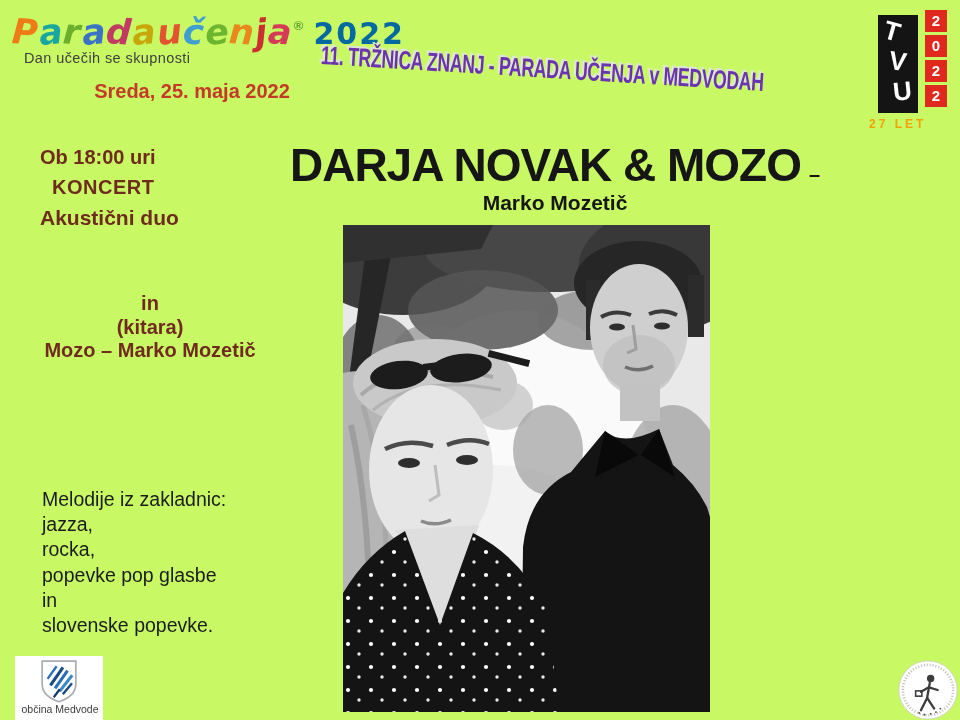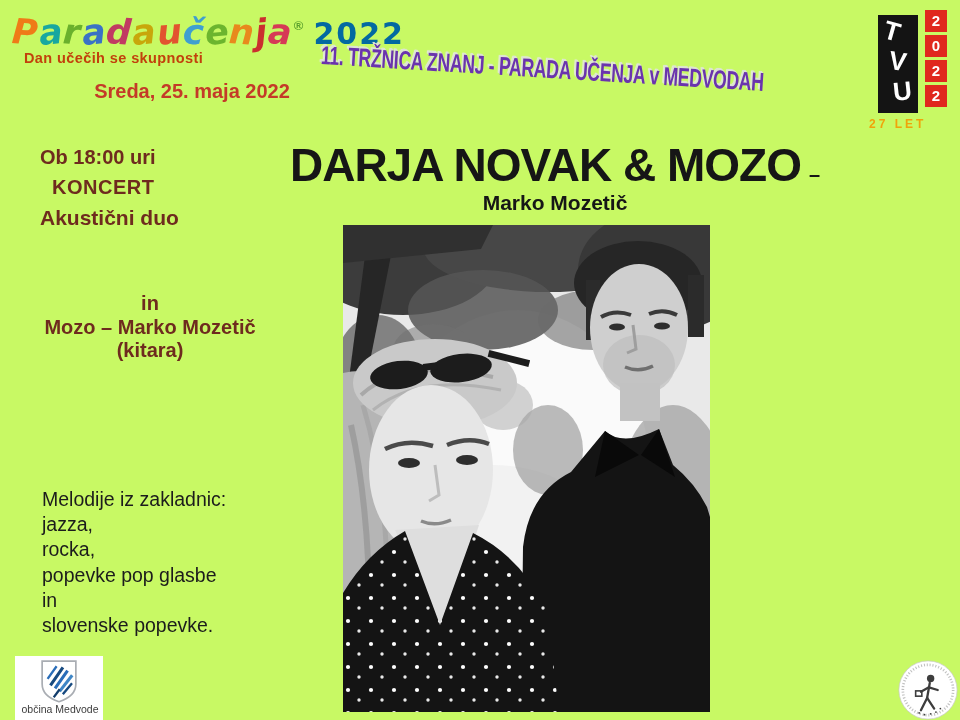--- a/index.html
+++ b/index.html
@@ -11,21 +11,21 @@
   .abs{position:absolute;}
 
   
   .logo-row{left:12px; top:12px; white-space:nowrap;}
   .logo-word{font-family:"DejaVu Sans", sans-serif; font-style:italic; font-weight:bold;
              font-size:35px; letter-spacing:1px;}
   .logo-word span{display:inline-block;}
   .reg-mark{font-size:13px; color:#5aa02c; vertical-align:14px; font-weight:bold; margin-left:1px;}
   .logo-year{font-family:"DejaVu Sans", sans-serif; font-weight:800; font-size:30px;
              color:#0369a1; margin-left:10px; letter-spacing:2px;}
-  .logo-tagline{left:24px; top:50px; font-size:14.5px; color:#c2410c; letter-spacing:0.4px;font-weight:bold;}
+  .logo-tagline{left:24px; top:50px; font-size:14.5px; color:#404040; letter-spacing:0.4px;}
 
   
   .banner{
     left:322px; top:40px; white-space:nowrap;
     font-size:26px; font-weight:800; letter-spacing:-0.5px;
     color:#6a34ad;
     transform:rotate(3.5deg) scaleX(0.68); transform-origin:0 0;
     text-shadow:-2px -2px 0 #dde4d2, -1px -1px 0 #dde4d2, -3px -2px 1px #e6ecdb;
   }
 
@@ -96,22 +96,22 @@
   <div class="abs ev-type">KONCERT</div>
   <div class="abs ev-format">Akustični duo</div>
 
   <div class="abs title-wrap">
     <span class="title-main">DARJA NOVAK &amp; MOZO</span><span class="title-dash">–</span>
   </div>
   <div class="abs title-sub">Marko Mozetič</div>
 
   <div class="abs performers">
     <div>in</div>
+    <div>(kitara)</div>
     <div>Mozo – Marko Mozetič</div>
-    <div>(kitara)</div>
   </div>
 
   <div class="abs repertoire">
     <div>Melodije iz zakladnic:</div>
     <div>jazza,</div>
     <div>rocka,</div>
     <div>popevke pop glasbe</div>
     <div>in</div>
     <div>slovenske popevke.</div>
   </div>

